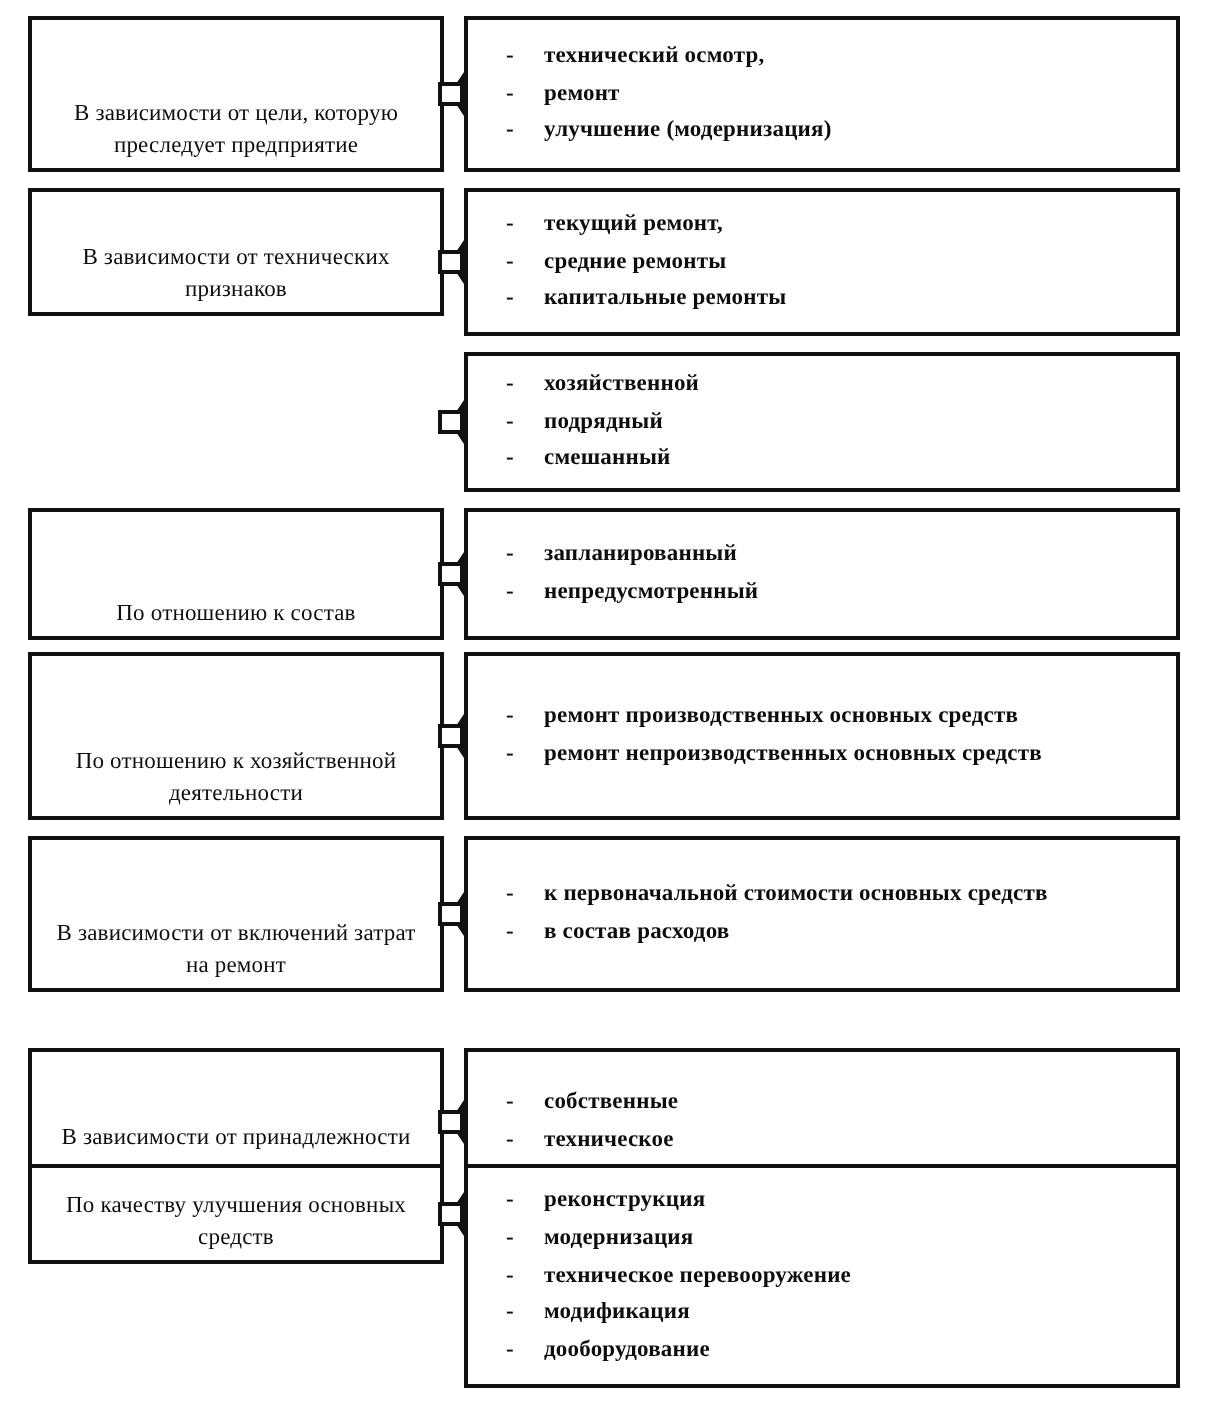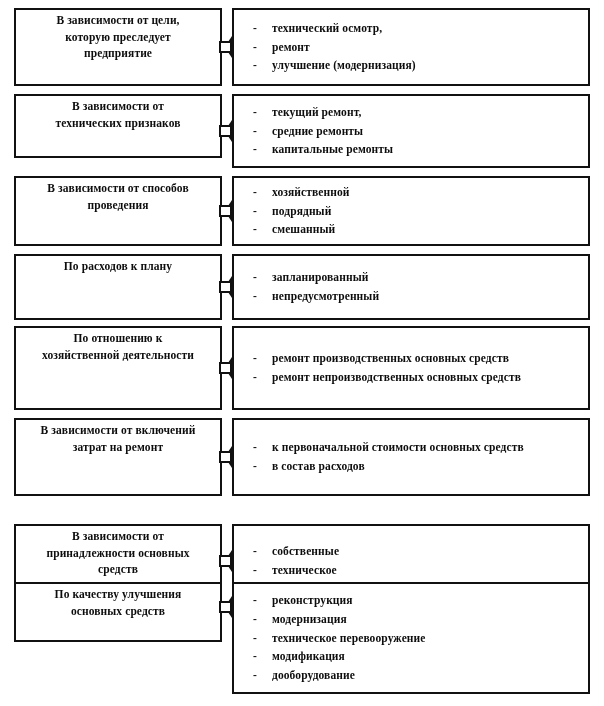--- a/index.html
+++ b/index.html
@@ -31,25 +31,25 @@
 
   
   .cat-box {
     position: absolute;
     left: 14px;
     width: 208px;
     box-sizing: border-box;
     border: 2px solid #111111;
     background: #ffffff;
     display: flex;
-    align-items: flex-start;
+    align-items: flex-end;
     justify-content: center;
     text-align: center;
-    padding: 2px 24px;
-    font-weight: bold;
+    padding: 2px 6px;
+    font-weight: normal;
     font-size: 11.5px;
     line-height: 1.45;
     letter-spacing: 0.1px;
   }
   .cat-box .cat-text {
     display: block;
     width: 100%;
   }
 
   
@@ -165,23 +165,20 @@
           <span class="dash">-</span>
           <span class="item-text">средние ремонты</span>
         </div>
         <div class="item">
           <span class="dash">-</span>
           <span class="item-text">капитальные ремонты</span>
         </div>
       </div>
     </div>
     <div class="row" style="top: 176px; height: 70px;">
-      <div class="cat-box" style="top: 0px; height: 70px;">
-        <span class="cat-text">В зависимости от способов проведения</span>
-      </div>
       <div class="connector" style="top: 24px;">
         <span class="arrow-up"></span>
         <span class="link-body"></span>
         <span class="arrow-down"></span>
       </div>
       <div class="items-box" style="top: 0px; height: 70px;">
         <div class="item">
           <span class="dash">-</span>
           <span class="item-text">хозяйственной</span>
         </div>
@@ -190,21 +187,21 @@
           <span class="item-text">подрядный</span>
         </div>
         <div class="item">
           <span class="dash">-</span>
           <span class="item-text">смешанный</span>
         </div>
       </div>
     </div>
     <div class="row" style="top: 254px; height: 66px;">
       <div class="cat-box" style="top: 0px; height: 66px;">
-        <span class="cat-text">По расходов к плану</span>
+        <span class="cat-text">По отношению к состав</span>
       </div>
       <div class="connector" style="top: 22px;">
         <span class="arrow-up"></span>
         <span class="link-body"></span>
         <span class="arrow-down"></span>
       </div>
       <div class="items-box" style="top: 0px; height: 66px;">
         <div class="item">
           <span class="dash">-</span>
           <span class="item-text">запланированный</span>
@@ -269,21 +266,21 @@
           <span class="dash">-</span>
           <span class="item-text">собственные</span>
         </div>
         <div class="item">
           <span class="dash">-</span>
           <span class="item-text">техническое</span>
         </div>
       </div>
     </div>
     <div class="row" style="top: 582px; height: 112px;">
-      <div class="cat-box" style="top: 0px; height: 60px;">
+      <div class="cat-box" style="top: 0px; height: 50px;">
         <span class="cat-text">По качеству улучшения основных средств</span>
       </div>
       <div class="connector" style="top: 14px;">
         <span class="arrow-up"></span>
         <span class="link-body"></span>
         <span class="arrow-down"></span>
       </div>
       <div class="items-box" style="top: 0px; height: 112px;">
         <div class="item">
           <span class="dash">-</span>

